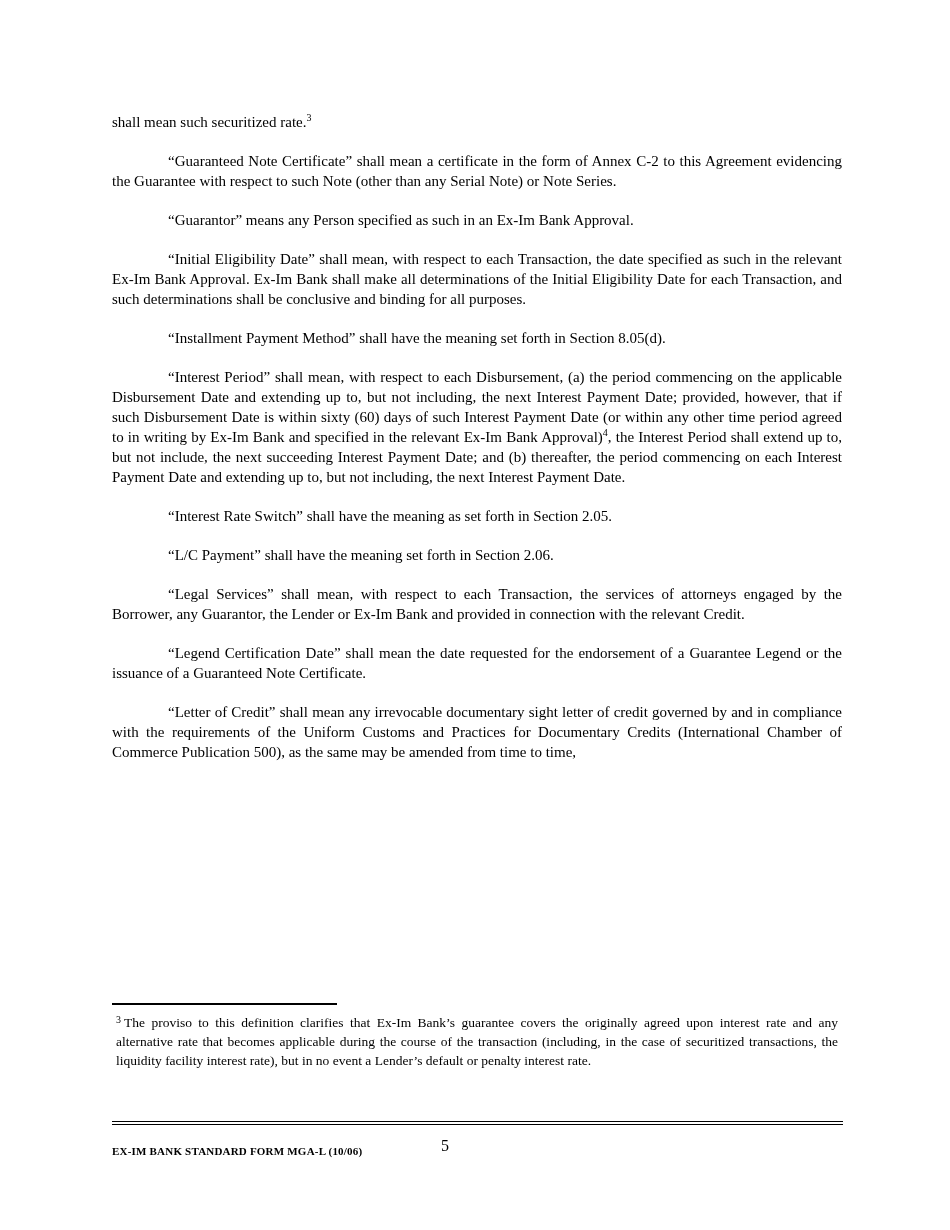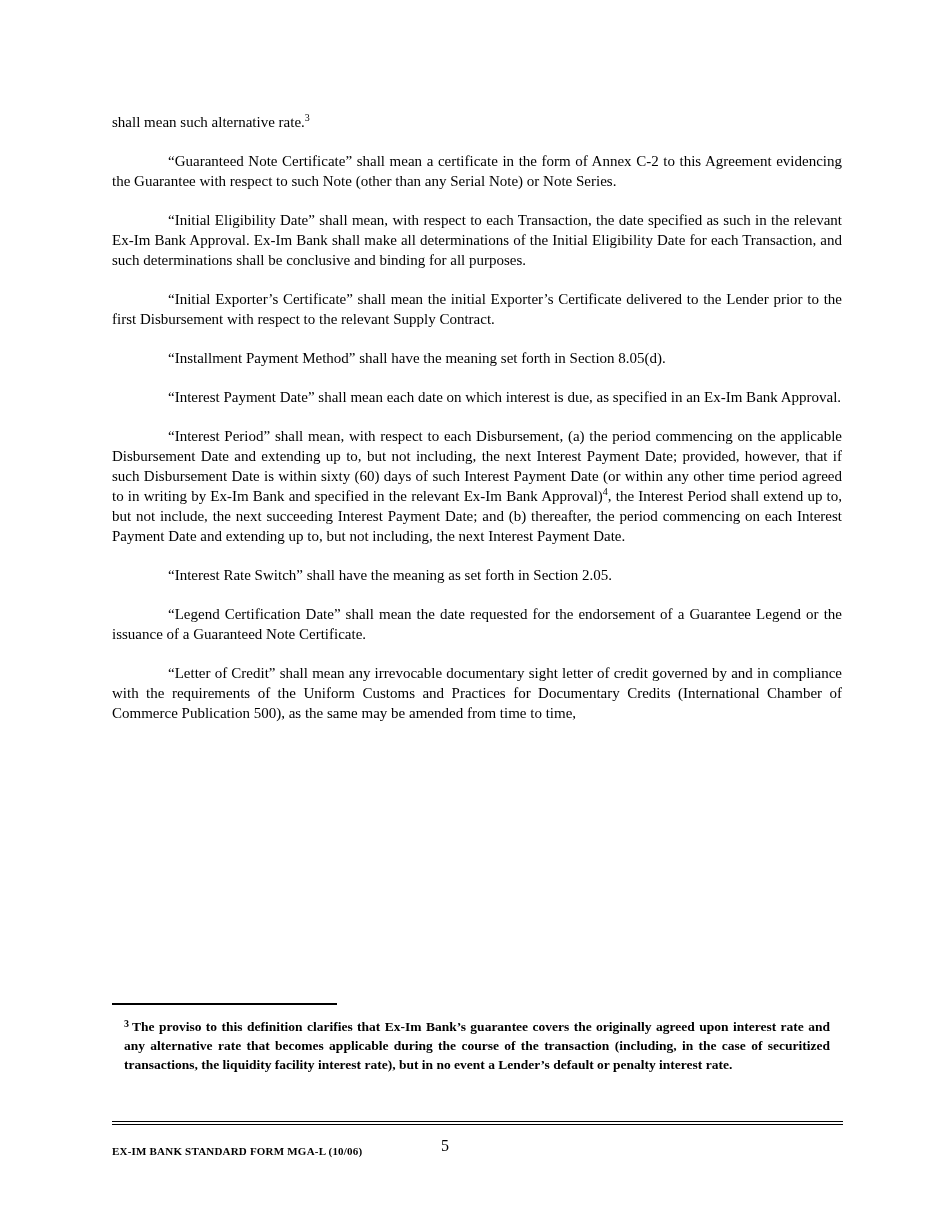--- a/index.html
+++ b/index.html
@@ -46,25 +46,24 @@
     top: 1003px;
     width: 730px;
   }
   .fn-sep {
     width: 225px;
     height: 0;
     border-top: 2px solid #000000;
     margin: 0 0 8px 0;
   }
   .footnote {
-    margin: 12px;
+    margin: 4px;
     font-size: 13.5px;
     line-height: 19px;
     text-align: justify;
-    font-weight: bold;
   }
   .footnote sup {
     font-size: 10px;
     line-height: 0;
     vertical-align: baseline;
     position: relative;
     top: -4px;
     margin-right: 3px;
   }
   .double-rule {
@@ -99,38 +98,39 @@
     font-size: 16px;
   }
 </style>
 </head>
 <body>
 
 <div class="page">
 
   <div class="content">
 
-    <p class="para no-indent"><span>shall mean such alternative rate.</span><sup>3</sup></p>
+    <p class="para no-indent"><span>shall mean such securitized rate.</span><sup>3</sup></p>
 
     <p class="para">“Guaranteed Note Certificate” shall mean a certificate in the form of Annex C-2 to this Agreement evidencing the Guarantee with respect to such Note (other than any Serial Note) or Note Series.</p>
 
+    <p class="para">“Guarantor” means any Person specified as such in an Ex-Im Bank Approval.</p>
 
     <p class="para">“Initial Eligibility Date” shall mean, with respect to each Transaction, the date specified as such in the relevant Ex-Im Bank Approval.  Ex-Im Bank shall make all determinations of the Initial Eligibility Date for each Transaction, and such determinations shall be conclusive and binding for all purposes.</p>
 
-    <p class="para">“Initial Exporter’s Certificate” shall mean the initial Exporter’s Certificate delivered to the Lender prior to the first Disbursement with respect to the relevant Supply Contract.</p>
 
     <p class="para">“Installment Payment Method” shall have the meaning set forth in Section 8.05(d).</p>
 
-    <p class="para">“Interest Payment Date” shall mean each date on which interest is due, as specified in an Ex-Im Bank Approval.</p>
 
     <p class="para"><span>“Interest Period” shall mean, with respect to each Disbursement, (a) the period commencing on the applicable Disbursement Date and extending up to, but not including, the next Interest Payment Date; provided, however, that if such Disbursement Date is within sixty (60) days of such Interest Payment Date (or within any other time period agreed to in writing by Ex-Im Bank and specified in the relevant Ex-Im Bank Approval)</span><sup>4</sup><span>, the Interest Period shall extend up to, but not include, the next succeeding Interest Payment Date; and (b) thereafter, the period commencing on each Interest Payment Date and extending up to, but not including, the next Interest Payment Date.</span></p>
 
     <p class="para">“Interest Rate Switch” shall have the meaning as set forth in Section 2.05.</p>
 
+    <p class="para">“L/C Payment” shall have the meaning set forth in Section 2.06.</p>
 
+    <p class="para">“Legal Services” shall mean, with respect to each Transaction, the services of attorneys engaged by the Borrower, any Guarantor, the Lender or Ex-Im Bank and provided in connection with the relevant Credit.</p>
 
     <p class="para">“Legend Certification Date” shall mean the date requested for the endorsement of a Guarantee Legend or the issuance of a Guaranteed Note Certificate.</p>
 
 
     <p class="para">“Letter of Credit” shall mean any irrevocable documentary sight letter of credit governed by and in compliance with the requirements of the Uniform Customs and Practices for Documentary Credits (International Chamber of Commerce Publication 500), as the same may be amended from time to time,</p>
 
   </div>
 
   <div class="footnotes">
     <div class="fn-sep"></div>

